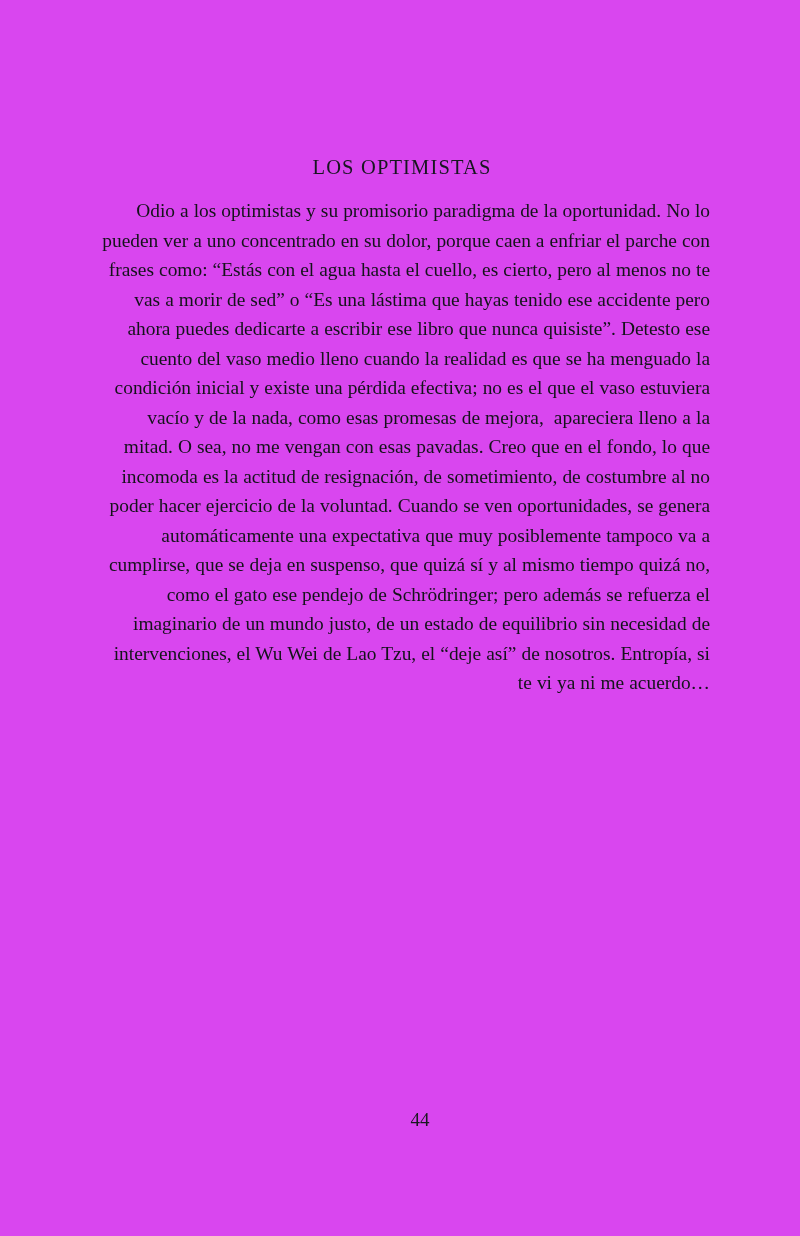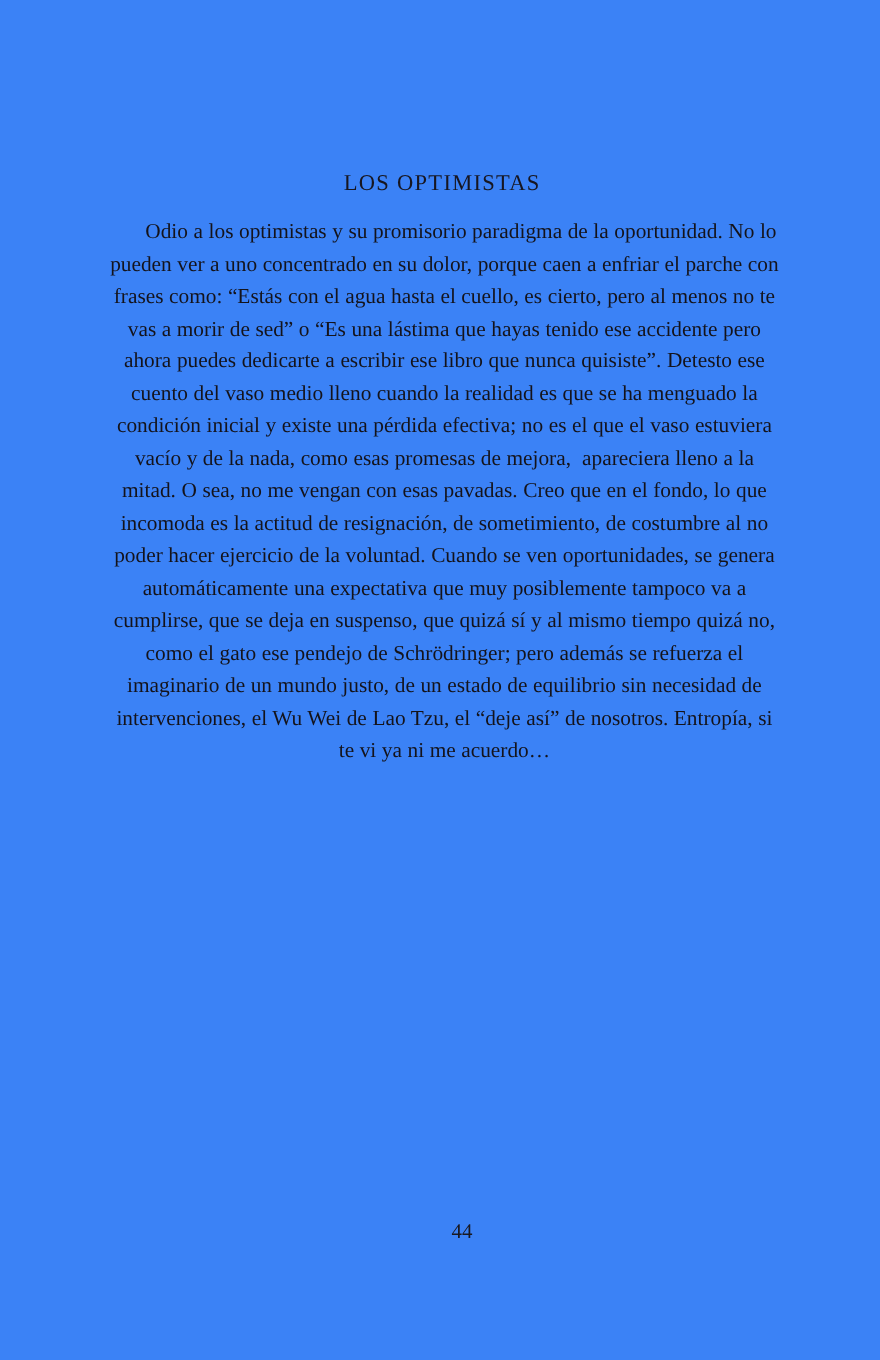--- a/index.html
+++ b/index.html
@@ -13,21 +13,21 @@
     font-family: "Liberation Serif", "DejaVu Serif", serif;
     color: #141318;
     overflow: hidden;
     position: relative;
   }
 
   .page {
     position: relative;
     width: 800px;
     height: 1236px;
-    background: #3b82f6;
+    background: #d946ef;
     box-sizing: border-box;
   }
 
   
   .chapter-title {
     position: absolute;
     left: 98px;
     top: 140px;
     width: 608px;
     text-align: center;
@@ -44,21 +44,21 @@
     position: absolute;
     left: 98px;
     top: 196px;
     width: 612px;
   }
 
   .body-paragraph {
     margin: 0;
     font-size: 19.4px;
     line-height: 29.5px;
-    text-align: center;
+    text-align: right;
     text-indent: 30px;
     color: #14131a;
     white-space: pre-wrap;
     word-spacing: 0.2px;
     hyphens: none;
   }
 
   
   .folio {
     position: absolute;

